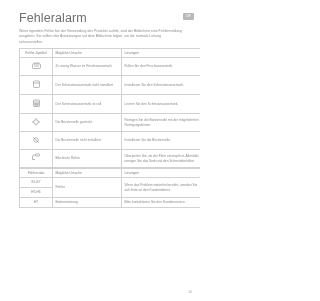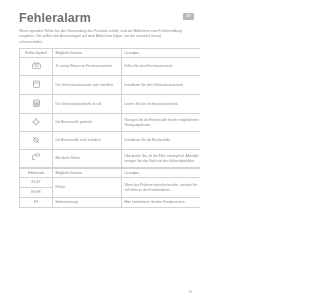--- a/index.html
+++ b/index.html
@@ -24,21 +24,21 @@
     color:#ffffff;
     font-size:3.4px;
     line-height:7px;
     text-align:center;
     letter-spacing:.2px;
   }
   .title{
     position:absolute;
     left:19px;top:11px;
     font-size:12.5px;
-    font-weight:700;
+    font-weight:400;
     color:#6f6f6f;
     letter-spacing:.1px;
   }
   .intro{
     position:absolute;
     left:19px;top:28.5px;
     width:164px;
     font-size:3.5px;
     line-height:1.62;
     color:#8c8c8c;

